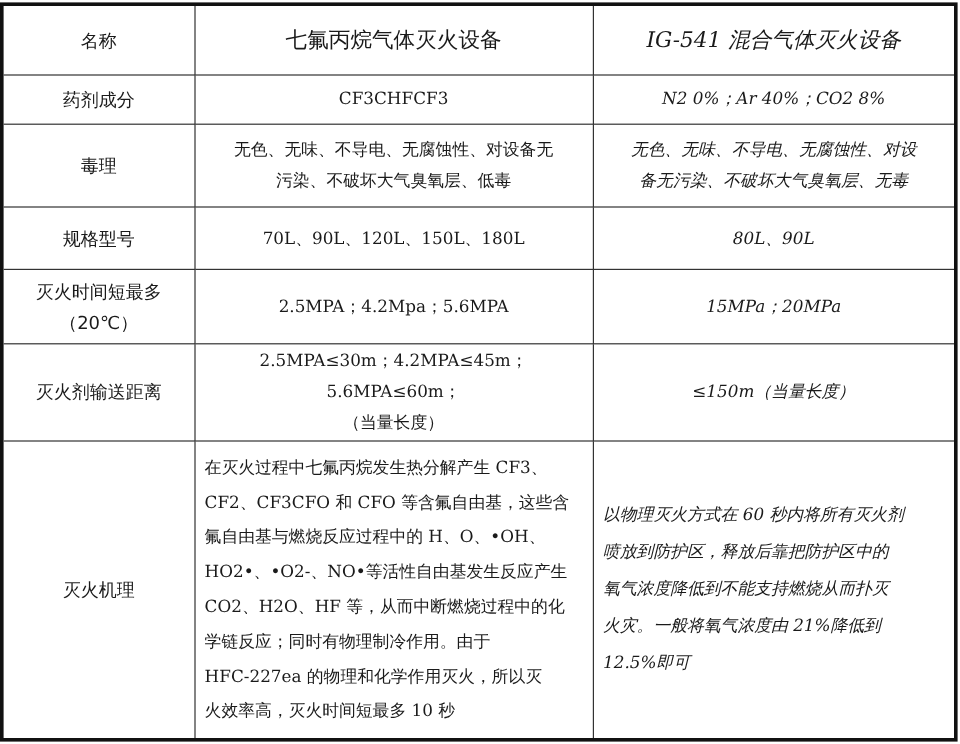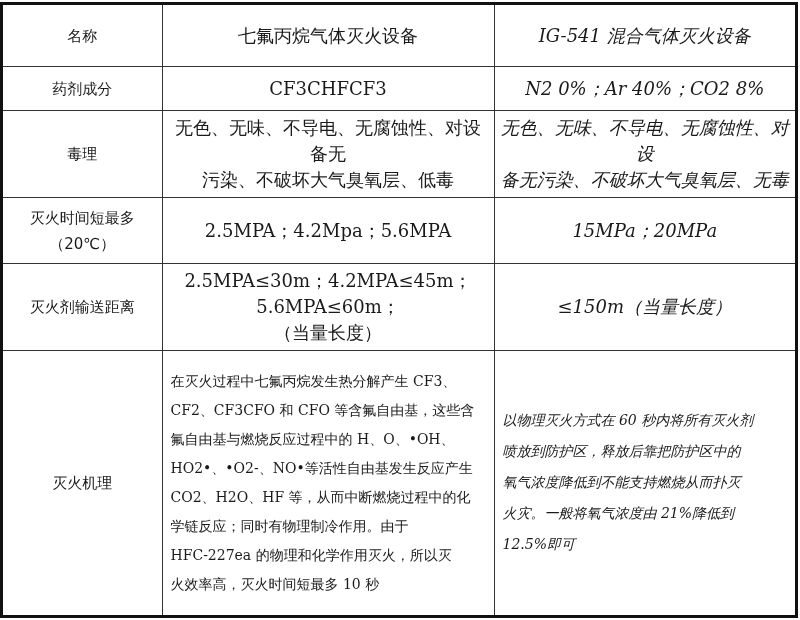--- a/index.html
+++ b/index.html
@@ -4,21 +4,21 @@
 <style>
   html, body { margin: 0; padding: 0; background: #ffffff; }
   body { width: 800px; height: 620px; overflow: hidden; position: relative;
          font-family: "DejaVu Serif", "Liberation Serif", serif; color: #1a1a1a; }
   .table-wrap { position: absolute; left: 0; top: 2px; width: 798px; height: 616px;
                 border-left: 3px solid #111; border-top: 3px solid #111;
                 border-right: 3px solid #111; border-bottom: 3px solid #111;
                 box-sizing: border-box; }
   table { border-collapse: collapse; width: 100%; height: 100%; table-layout: fixed; }
   td { border: 1.5px solid #333; text-align: center; vertical-align: middle;
-       padding: 0 6px; font-size: 18px; line-height: 26px; }
+       padding: 0 6px; font-size: 14px; line-height: 26px; }
   tr:first-child td { border-top: none; }
   tr:last-child td { border-bottom: none; }
   td:first-child { border-left: none; }
   td:last-child { border-right: none; font-style: italic; }
   .label { font-family: "DejaVu Sans", "Liberation Sans", sans-serif; font-size: 15px; font-weight: 500; }
   .hdr { font-size: 18px; }
   .para { text-align: left; line-height: 29px; padding: 4px 8px; font-size: 14px; }
   .para2 { text-align: left; line-height: 31px; padding: 0 8px; font-size: 14px; }
   col.c1 { width: 159px; }
   col.c2 { width: 332px; }
@@ -53,20 +53,29 @@
     <td class="label">毒理</td>
     <td>
       <div>无色、无味、不导电、无腐蚀性、对设备无</div>
       <div>污染、不破坏大气臭氧层、低毒</div>
     </td>
     <td>
       <div>无色、无味、不导电、无腐蚀性、对设</div>
       <div>备无污染、不破坏大气臭氧层、无毒</div>
     </td>
   </tr>
+  <tr style="height:51px">
+    <td class="label">规格型号</td>
+    <td>
+            <div>70L、90L、120L、150L、180L</div>
+          </td>
+    <td>
+            <div>80L、90L</div>
+          </td>
+  </tr>
   <tr style="height:60px">
     <td class="label">
       <div>灭火时间短最多</div>
       <div>（20℃）</div>
     </td>
     <td>
             <div>2.5MPA；4.2Mpa；5.6MPA</div>
           </td>
     <td>
             <div>15MPa；20MPa</div>

